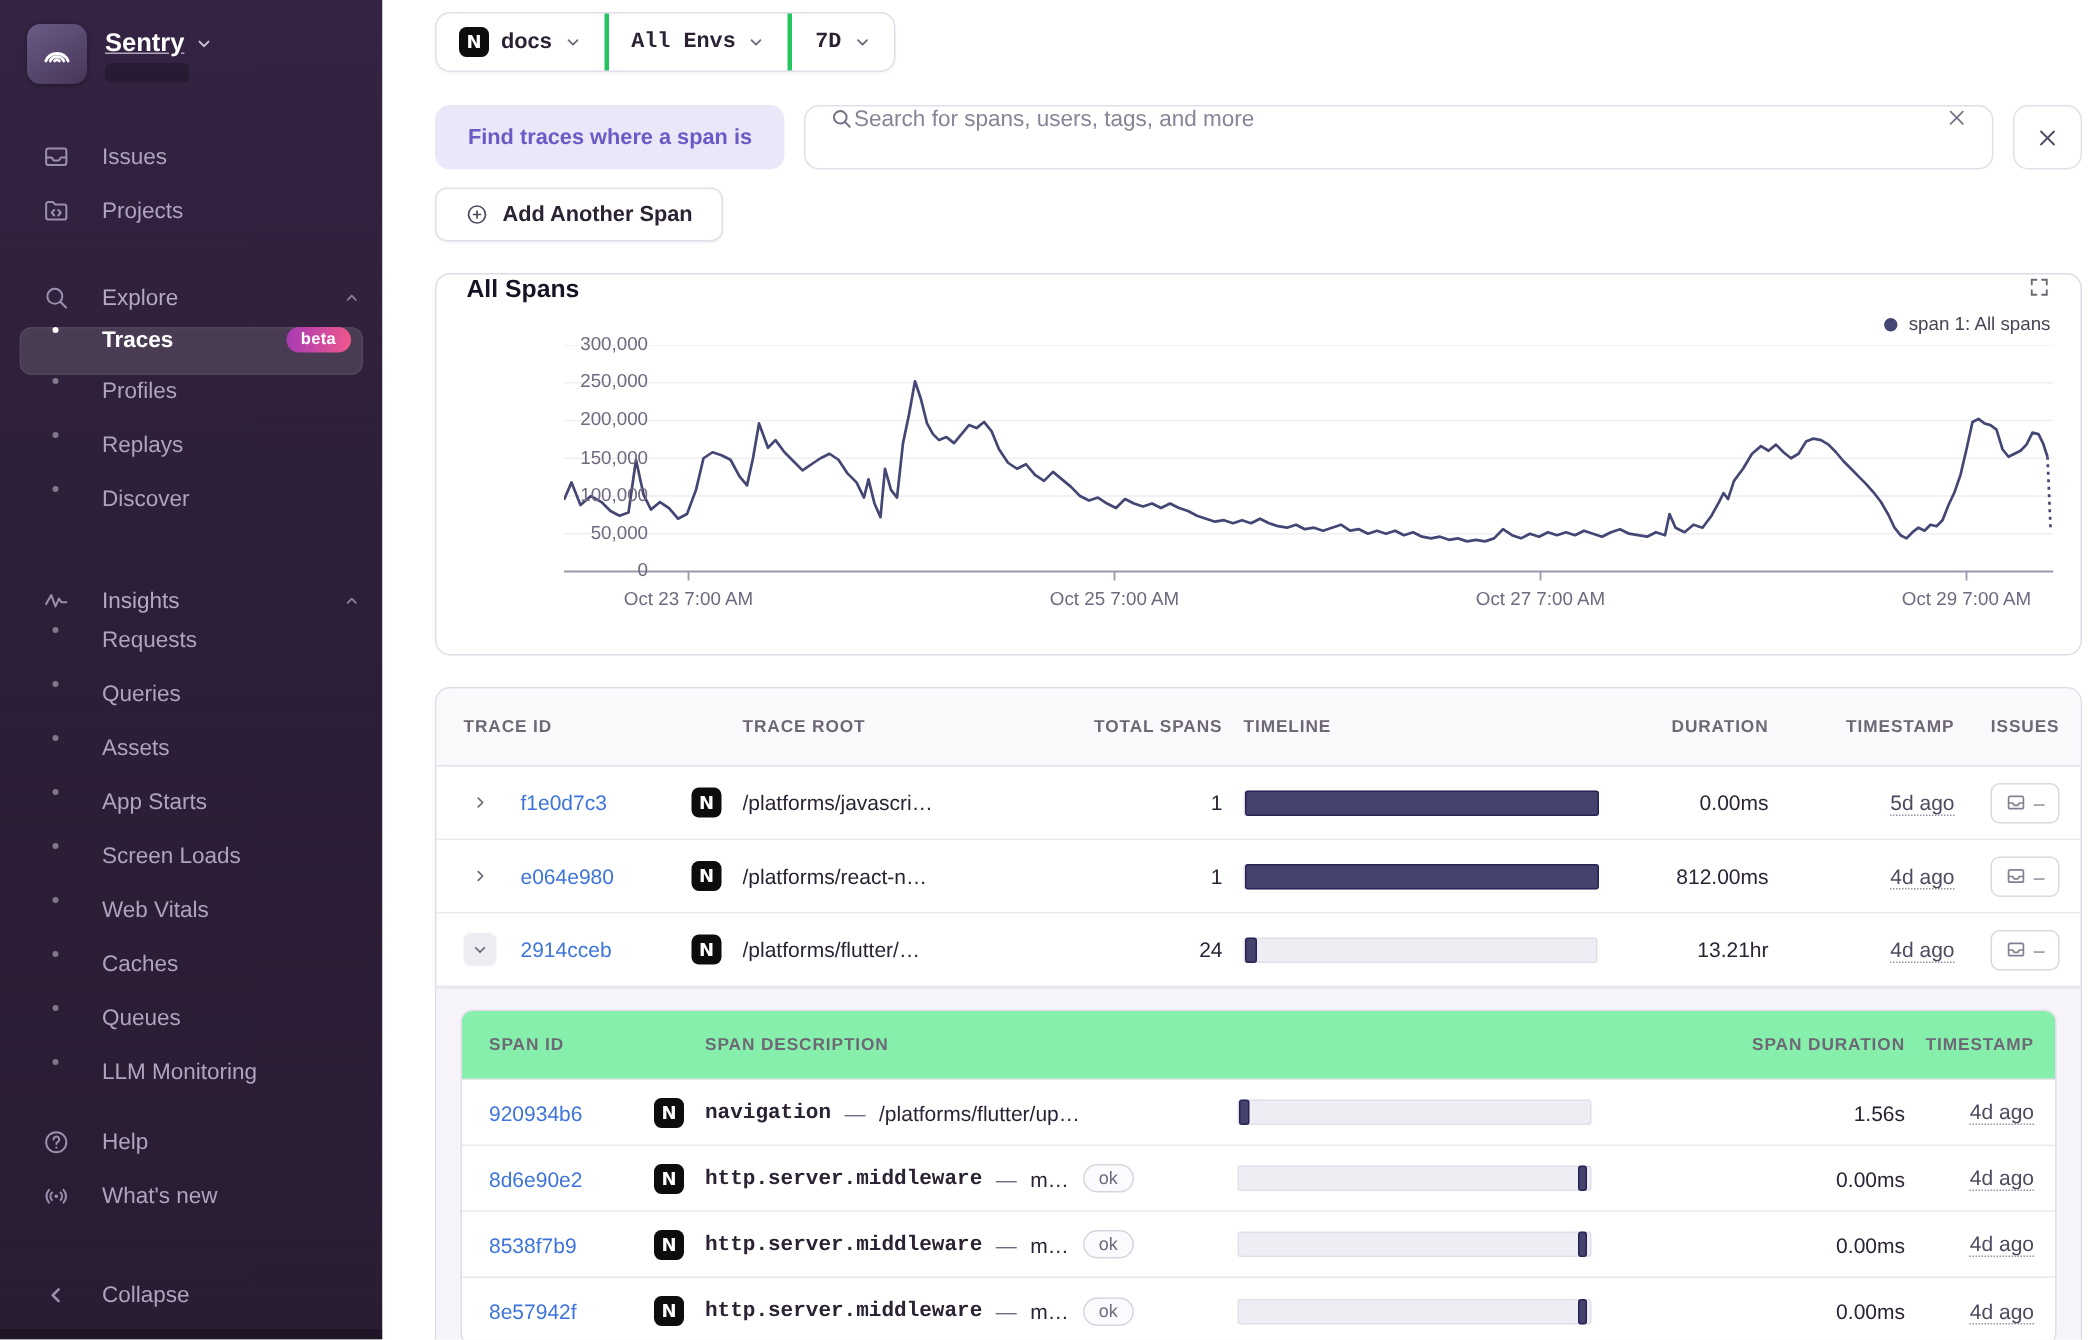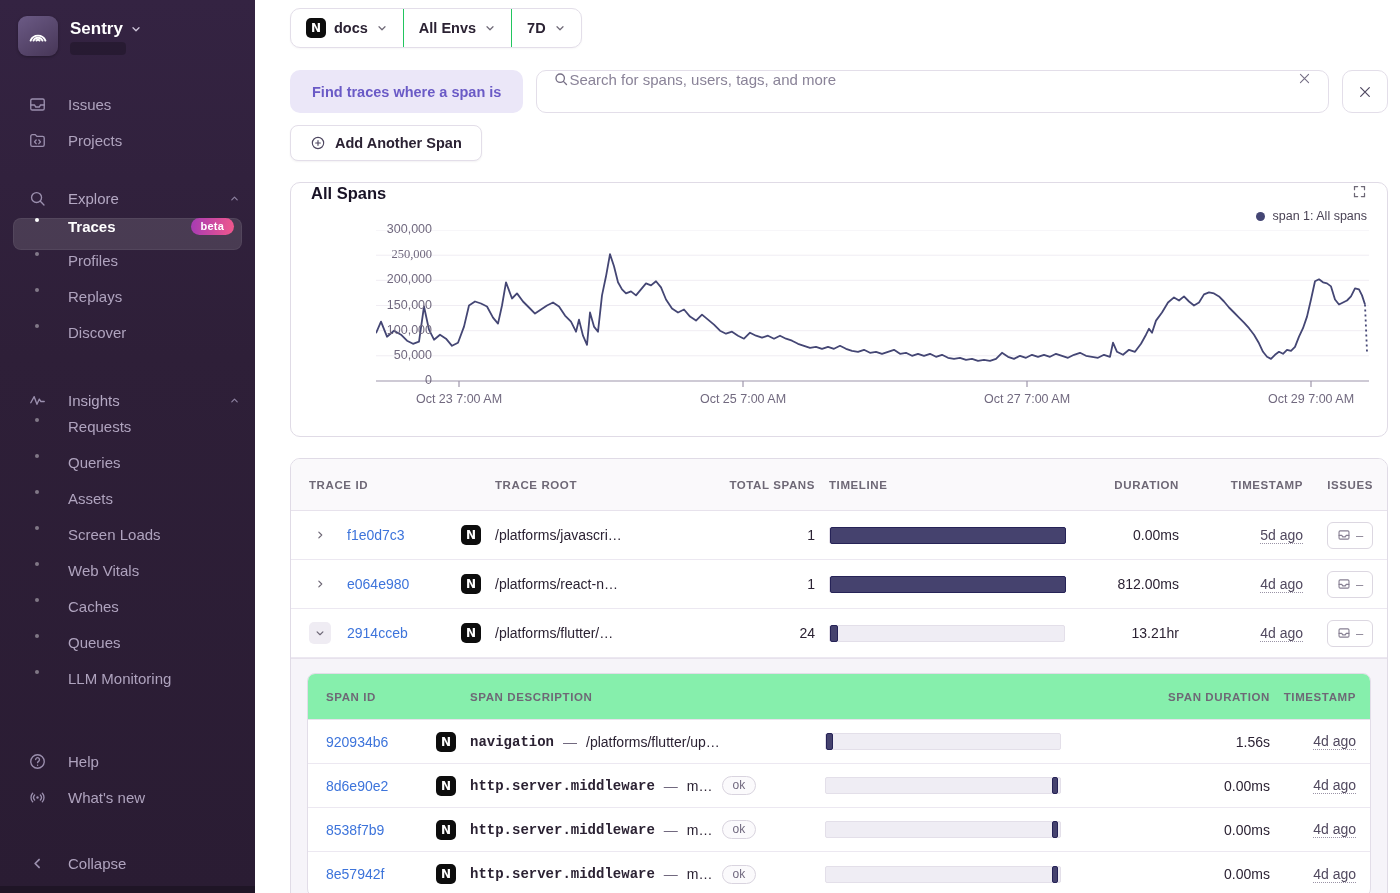--- a/index.html
+++ b/index.html
@@ -8,21 +8,21 @@
   .app { display:flex; width:1400px; height:893px; }
 
   
   .sidebar { position:relative; width:255px; height:893px; flex:none;
     background:linear-gradient(180deg,#342342 0%, #2e1f38 40%, #2a1c33 100%);
     color:#afa3be; overflow:hidden; }
   .brand { display:flex; align-items:flex-start; gap:12px; padding:16px 0 0 18px; height:72px; }
   .logo-tile { width:40px; height:40px; border-radius:9px; flex:none;
     background:linear-gradient(145deg,#6b5a85,#473657); display:flex; align-items:center; justify-content:center;
     box-shadow:0 1px 3px rgba(0,0,0,.3); color:#fff; }
-  .brand-col { display:flex; flex-direction:column; gap:3px; padding-top:3px; }
+  .brand-col { display:flex; flex-direction:column; gap:3px; padding-top:3px;text-decoration:underline; }
   .brand-row { display:flex; align-items:center; gap:7px; color:#fff; font-size:17px; font-weight:700; cursor:pointer; }
   .brand-row svg { width:12px; height:12px; color:#cfc6da; }
   .org-ph { width:56px; height:13px; border-radius:4px; background:rgba(0,0,0,.22); }
   .sb-nav { padding-top:14px; }
   .sb-item { display:flex; align-items:center; height:36px; padding-left:26px; padding-right:14px;
     font-size:15px; cursor:pointer; }
   .sb-icon { width:22px; height:22px; flex:none; display:flex; align-items:center; justify-content:center;
     color:#9b8fae; }
   .sb-icon svg { width:19px; height:19px; }
   .sb-label { margin-left:20px; white-space:nowrap; }
@@ -44,21 +44,21 @@
   .cutoff-strip { position:absolute; left:0; right:0; bottom:0; height:7px; background:#1f1526; }
 
   
   .main { position:relative; flex:1; background:#fff; padding-left:35px; padding-right:12px; }
 
   
   .selector-bar { display:inline-flex; align-items:center; margin-top:8px; height:40px;
     background:#fff; border:1px solid #e3dee9; border-radius:10px; box-shadow:0 1px 2px rgba(43,34,51,.04); }
   .seg { display:flex; align-items:center; gap:8px; padding:0 15px; height:100%; font-size:14.5px;
     font-weight:700; color:#2b2233; cursor:pointer; }
-  .seg + .seg { border-left:1px solid #22c55e; }
+  .seg + .seg { border-left:3px solid #22c55e;font-family:Liberation Mono, monospace; }
   .seg svg { width:12px; height:12px; color:#6e6876; }
   .nlogo { width:20px; height:20px; border-radius:5px; background:#0d0d0d; color:#fff; flex:none;
     display:flex; align-items:center; justify-content:center; font-size:12px; font-weight:700;
     font-family:"DejaVu Sans", sans-serif; }
 
   
   .search-row { display:flex; align-items:stretch; gap:13px; margin-top:22px; height:43px; }
   .find-pill { display:flex; align-items:center; padding:0 22px; background:#ebe7f8; border-radius:10px;
     color:#6a5ac6; font-size:14.5px; font-weight:700; white-space:nowrap; }
   .search-box { flex:1; display:flex; align-items:flex-start; background:#fff;
@@ -246,20 +246,26 @@
         <div class="sb-sub">
           <span class="sb-bullet">
             <i></i>
           </span>
           <span class="sb-label">Assets</span>
         </div>
         <div class="sb-sub">
           <span class="sb-bullet">
             <i></i>
           </span>
+          <span class="sb-label">App Starts</span>
+        </div>
+        <div class="sb-sub">
+          <span class="sb-bullet">
+            <i></i>
+          </span>
           <span class="sb-label">Screen Loads</span>
         </div>
         <div class="sb-sub">
           <span class="sb-bullet">
             <i></i>
           </span>
           <span class="sb-label">Web Vitals</span>
         </div>
         <div class="sb-sub">
           <span class="sb-bullet">
@@ -397,21 +403,21 @@
               <line x1="935" x2="935" y1="151" y2="157" stroke="#9e96ab" stroke-width="1.2"></line>
               <polyline points="0,103.2 5,91.6 11,106.7 18,100.7 25,104.7 31,110.7 37,113.8 43,111.7 48,76.5 53,99.7 58,109.7 64,104.7 70,108.7 76,115.8 82,112.7 88,96.6 93,75.5 99,71.5 105,73.5 111,76.5 117,87.6 122,93.6 126,75.5 130,52.3 136,68.5 141,63.4 147,71.5 153,77.5 159,83.6 165,79.5 171,75.5 177,72.5 183,76.5 189,85.6 195,91.6 200,101.7 203,89.6 207,105.7 211,114.8 214,82.5 218,96.6 222,101.7 226,65.4 230,46.3 234,24.2 238,36.2 242,52.3 246,59.4 250,63.4 255,61.4 260,65.4 265,59.4 270,53.4 275,55.4 280,51.3 285,57.4 290,69.5 296,78.5 302,82.5 308,79.5 314,86.6 320,90.6 326,84.6 332,89.6 338,94.6 344,100.7 350,103.7 356,101.7 362,105.7 368,108.7 374,102.7 380,105.7 386,107.7 392,105.7 398,108.7 404,105.7 410,108.7 416,110.7 422,113.8 428,115.8 434,117.8 440,116.8 446,118.8 452,116.8 458,118.8 464,115.8 470,118.8 476,120.8 482,121.8 488,119.8 494,122.8 500,121.8 506,123.8 512,121.8 518,119.8 524,123.8 530,122.8 536,125.8 542,123.8 548,125.8 554,123.8 560,126.8 566,124.8 572,127.8 578,128.9 584,127.8 590,129.9 596,128.9 602,130.9 608,129.9 614,130.9 620,128.9 626,122.8 632,126.8 638,128.9 644,125.8 650,127.8 656,124.8 662,126.8 668,124.8 674,126.8 680,123.8 686,125.8 692,127.8 698,124.8 704,122.8 710,125.8 716,126.8 722,127.8 728,124.8 734,126.8 737,112.7 741,121.8 747,124.8 753,119.8 759,121.8 765,113.8 770,104.7 773,98.7 776,102.7 780,90.6 786,82.5 792,72.5 798,67.4 803,70.5 808,66.4 813,71.5 818,75.5 823,72.5 828,64.4 833,62.4 838,63.4 843,66.4 848,71.5 853,77.5 858,82.5 863,87.6 868,92.6 873,98.2 878,104.7 883,113.3 887,121.8 891,126.8 895,128.9 899,124.8 903,121.8 907,123.8 911,119.8 915,120.8 919,116.8 923,106.7 927,98.2 931,86.6 935,69.5 939,51.3 943,49.3 947,52.3 951,53.4 955,56.4 959,69.5 963,74.5 967,72.5 971,70.5 975,66.4 979,58.4 983,59.4 986,65.4 989,74.5" fill="none" stroke="#444674" stroke-width="1.8" stroke-linejoin="round"></polyline>
               <polyline points="989,74.5 991,121.8" fill="none" stroke="#444674" stroke-width="1.8" stroke-dasharray="2 3"></polyline>
             </svg>
         <div class="x-label" style="left: 83px;">Oct 23 7:00 AM</div><div class="x-label" style="left: 367px;">Oct 25 7:00 AM</div><div class="x-label" style="left: 651px;">Oct 27 7:00 AM</div><div class="x-label" style="left: 935px;">Oct 29 7:00 AM</div></div>
       <div class="y-label" style="top: 143px;">0</div>
           <div class="y-label" style="top: 117.833px;">50,000</div>
           <div class="y-label" style="top: 92.6667px;">100,000</div>
           <div class="y-label" style="top: 67.5px;">150,000</div>
           <div class="y-label" style="top: 42.3333px;">200,000</div>
-          <div class="y-label" style="top: 17.1667px; font-family: Liberation Serif, serif;">250,000</div>
+          <div class="y-label" style="top: 17.1667px;">250,000</div>
           <div class="y-label" style="top: -8px;">300,000</div>
         </div>
     </section>
 
     
     <section class="trace-panel">
       <div class="t-grid t-head">
         <span></span>
         <span class="th" style="grid-column:2/4; margin-left:-38px;">TRACE ID</span>
         <span class="th" style="grid-column:4;">TRACE ROOT</span>

